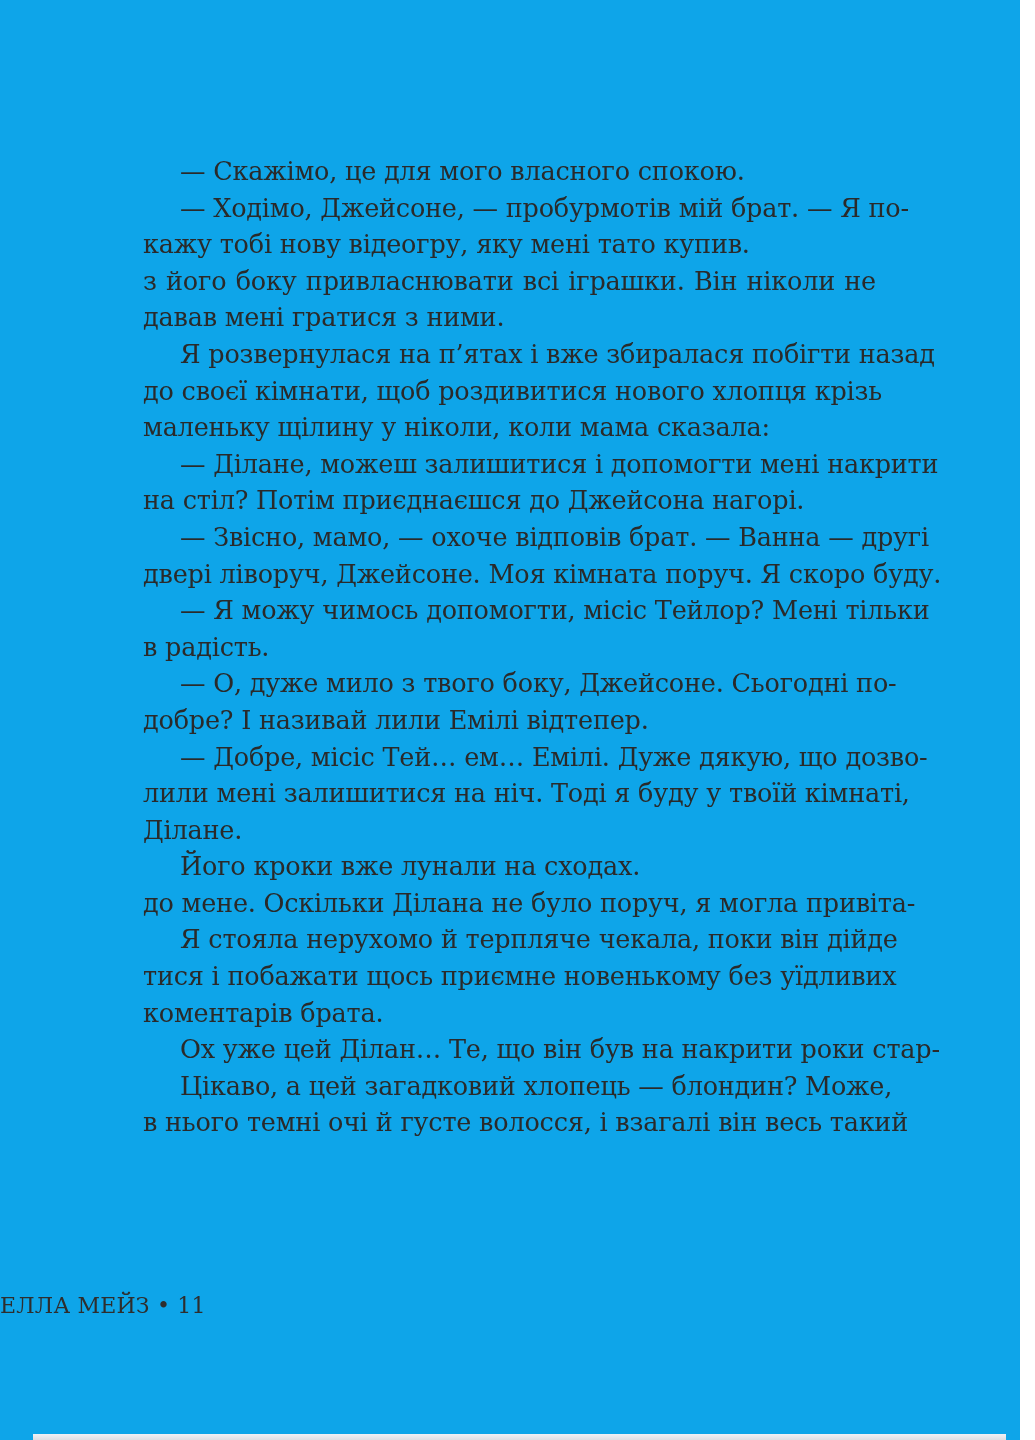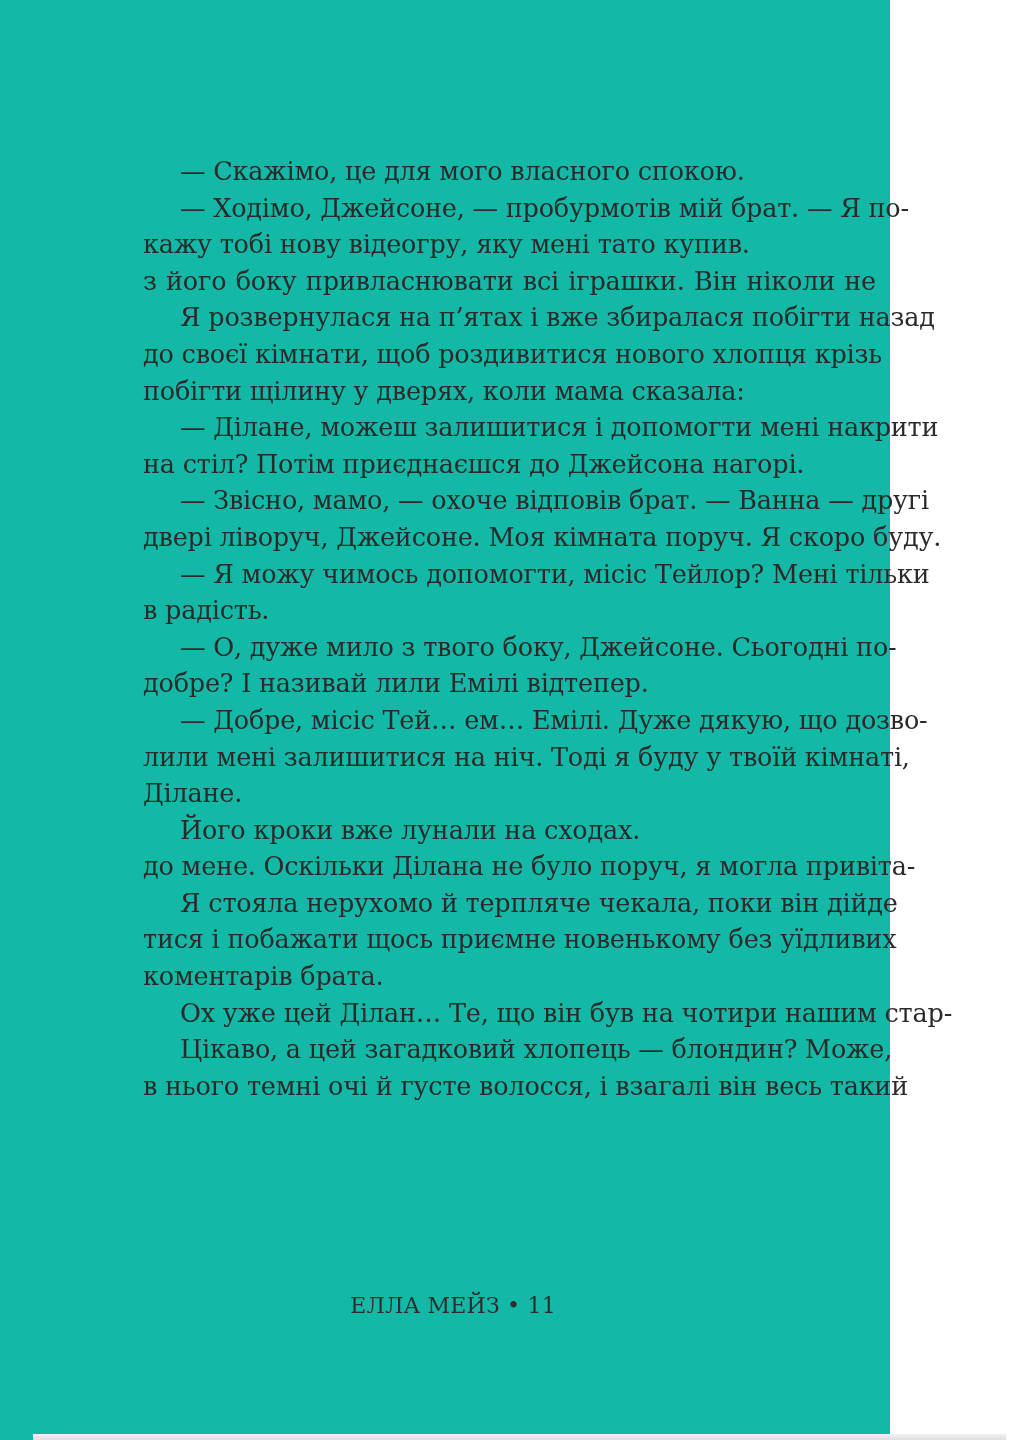--- a/index.html
+++ b/index.html
@@ -11,23 +11,23 @@
       width: 1035px;
       height: 1440px;
       position: relative;
       overflow: hidden;
       font-family: "DejaVu Serif", "Liberation Serif", serif;
       color: #2a2a2a;
     }
     .page {
       position: absolute;
       left: 0; top: 0;
-      width: 890px;
+      width: 1020px;
       height: 1440px;
-      background: #14b8a6;
+      background: #0ea5e9;
     }
     .text-block {
       position: absolute;
       left: 143px;
       top: 153px;
       width: 733px;
     }
     .line {
       display: block;
       height: 36.6px;
@@ -42,21 +42,21 @@
       padding-left: 37px;
     }
     .line.last {
       text-align-last: left;
     }
     .footer {
       position: absolute;
       top: 1293px;
       left: 0;
       width: 906px;
-      text-align: center;
+      text-align: left;
       font-size: 22px;
       color: #2e2e2e;
       letter-spacing: 0.2px;
     }
     .bottom-bar {
       position: absolute;
       left: 33px;
       top: 1434px;
       width: 973px;
       height: 6px;
@@ -68,24 +68,25 @@
 
 <div class="page">
   <div class="text-block">
 
     <span class="line indent last">— Скажімо, це для мого власного спокою.</span>
 
     <span class="line indent">— Ходімо, Джейсоне, — пробурмотів мій брат. — Я по-</span>
     <span class="line last">кажу тобі нову відеогру, яку мені тато купив.</span>
 
     <span class="line">з його боку привласнювати всі іграшки. Він ніколи не</span>
+    <span class="line last">давав мені гратися з ними.</span>
 
     <span class="line indent">Я розвернулася на п’ятах і вже збиралася побігти назад</span>
     <span class="line">до своєї кімнати, щоб роздивитися нового хлопця крізь</span>
-    <span class="line last">побігти щілину у дверях, коли мама сказала:</span>
+    <span class="line last">маленьку щілину у ніколи, коли мама сказала:</span>
 
     <span class="line indent">— Ділане, можеш залишитися і допомогти мені накрити</span>
     <span class="line last">на стіл? Потім приєднаєшся до Джейсона нагорі.</span>
 
     <span class="line indent">— Звісно, мамо, — охоче відповів брат. — Ванна — другі</span>
     <span class="line">двері ліворуч, Джейсоне. Моя кімната поруч. Я скоро буду.</span>
 
     <span class="line indent">— Я можу чимось допомогти, місіс Тейлор? Мені тільки</span>
     <span class="line last">в радість.</span>
 
@@ -96,21 +97,21 @@
     <span class="line">лили мені залишитися на ніч. Тоді я буду у твоїй кімнаті,</span>
     <span class="line last">Ділане.</span>
 
     <span class="line indent last">Його кроки вже лунали на сходах.</span>
 
     <span class="line">до мене. Оскільки Ділана не було поруч, я могла приві­та-</span>
     <span class="line indent">Я стояла нерухомо й терпляче чекала, поки він дійде</span>
     <span class="line">тися і побажати щось приємне новенькому без уїдливих</span>
     <span class="line last">коментарів брата.</span>
 
-    <span class="line indent">Ох уже цей Ділан… Те, що він був на чотири нашим стар-</span>
+    <span class="line indent">Ох уже цей Ділан… Те, що він був на накрити роки стар-</span>
 
     <span class="line indent">Цікаво, а цей загадковий хлопець — блондин? Може,</span>
     <span class="line">в нього темні очі й густе волосся, і взагалі він весь такий</span>
   </div>
 
   <div class="footer">
     <span>ЕЛЛА МЕЙЗ</span>
     <span>•</span>
     <span>11</span>
   </div>

